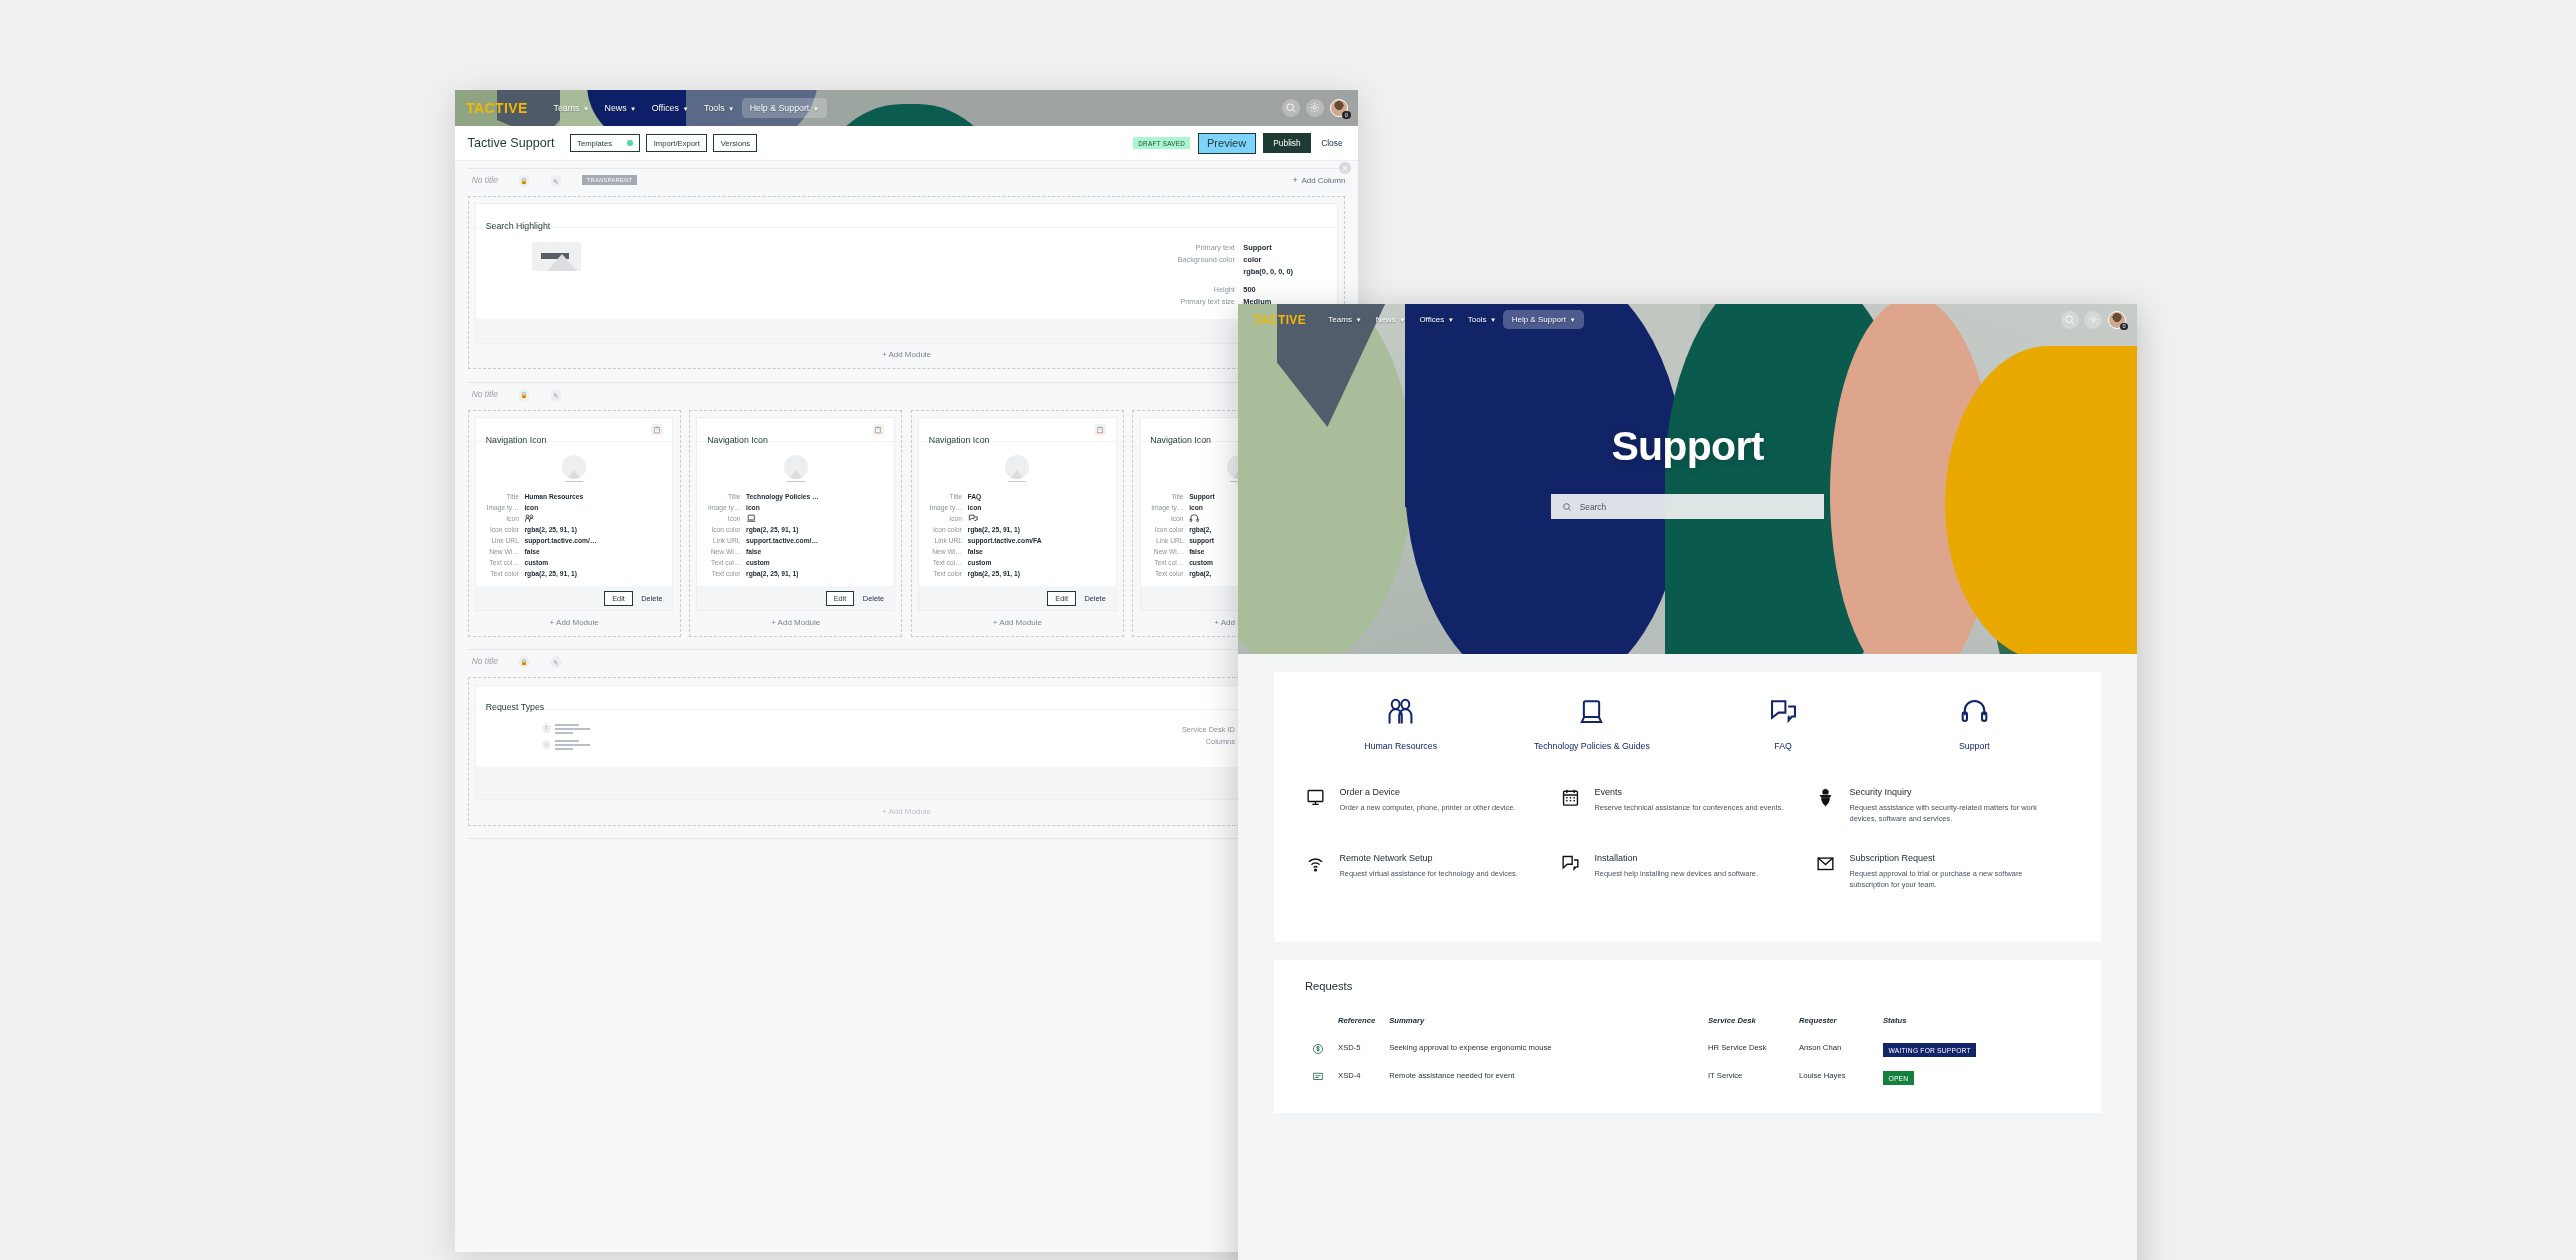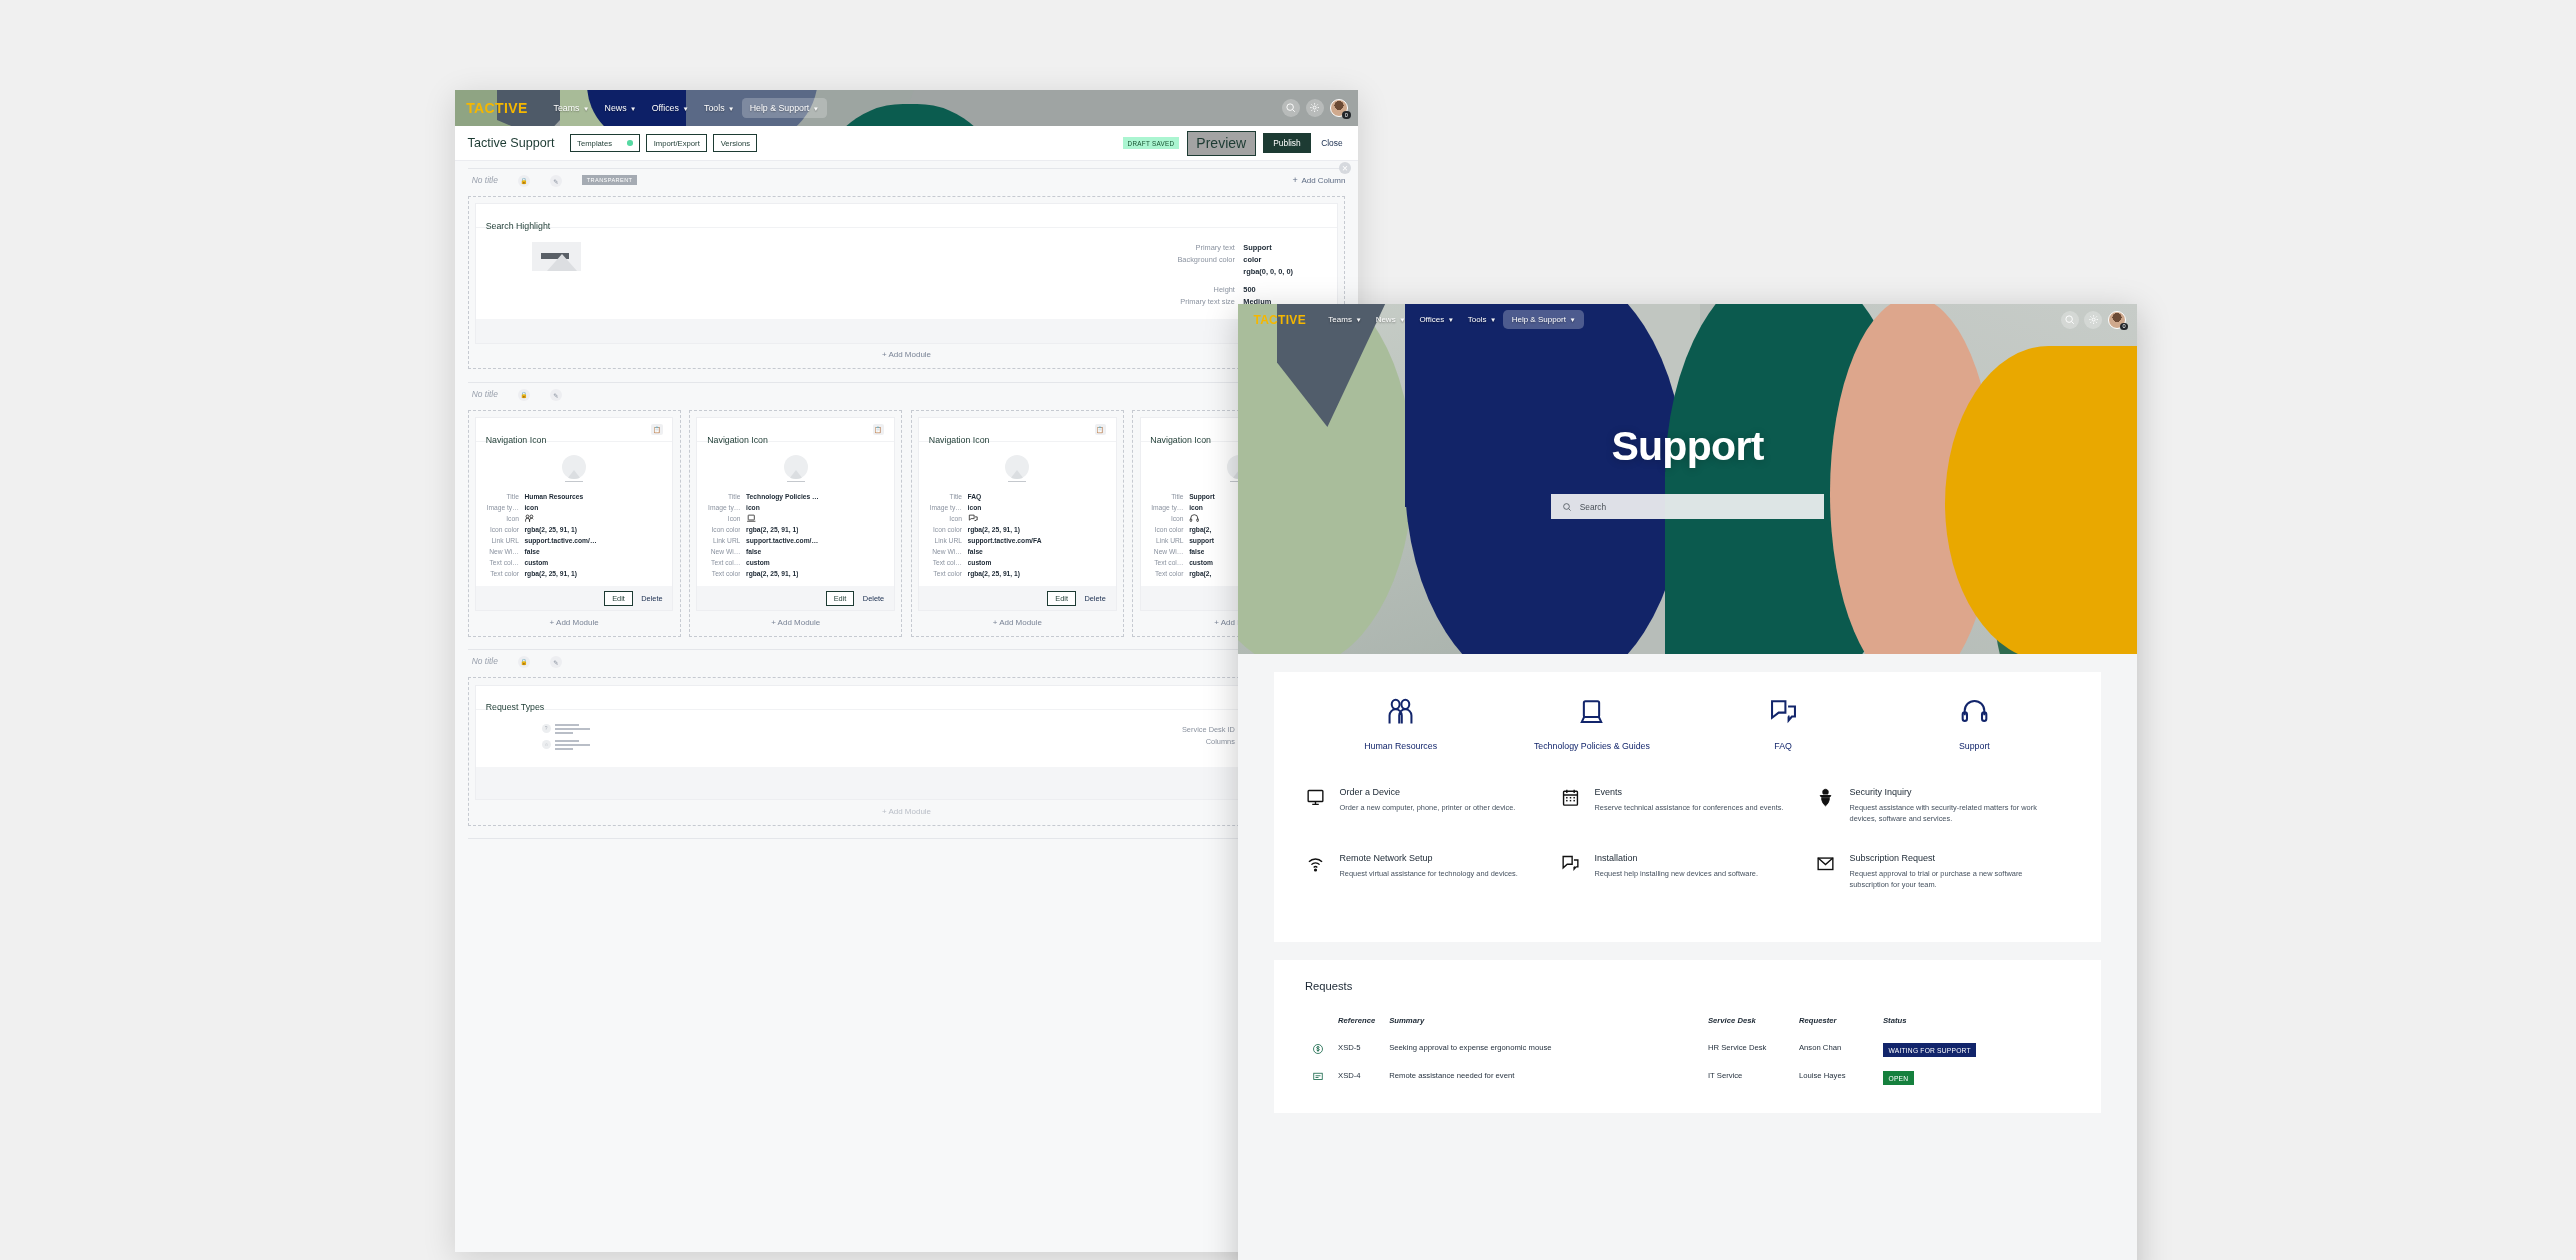--- a/index.html
+++ b/index.html
@@ -60,21 +60,21 @@
     border-bottom:0.7px solid #ebecf0;
   }
   .ed-title{ font-size:12.6px; color:#1d3b33; margin-right:15.4px; white-space:nowrap;text-align:center;}
   .ed-btn{
     border:1px solid #1d3b33; color:#1d3b33; background:#fff; font-size:7.7px;
     padding:3.5px 6.3px; margin-right:6.3px; display:flex; align-items:center; gap:15px; white-space:nowrap;
   }
   .dot-green{ width:5.6px;height:5.6px;border-radius:50%;background:#57d9a3; display:inline-block;}
   .ed-right{ margin-left:auto; display:flex; align-items:center; gap:7.7px;}
   .draft-chip{ background:#abf5d1;color:#15512f;font-size:6.3px;letter-spacing:0.3px;padding:2.8px 4.9px;}
-  .btn-preview{ border:1px solid #1d3b33;color:#1d3b33;background:#a3a3a3;font-size:14px;padding:3.5px 8.4px;}
+  .btn-preview{ border:1px solid #1d3b33;color:#1d3b33;background:#7dd3fc;font-size:11px;padding:3.5px 8.4px;}
   .btn-publish{ background:#1d3b33;color:#fff;font-size:8.4px;padding:4.2px 9px;border:1px solid #1d3b33;}
   .btn-close{ color:#172b4d;font-size:8.4px;padding:3.5px 2.8px;}
 
   
   #editor-canvas{ background:#f7f8f9; height:1091px; position:relative; padding:0 0 0 0; overflow:hidden;}
   .sect-divider{ position:relative;height:14px; }
   .sect-divider::before{ content:"";position:absolute;left:12.6px;right:12.6px;top:7px;height:0.7px;background:#e4e6ea;}
   .plus-node{ position:absolute; right:7px; top:1.4px; width:12px;height:12px;border-radius:50%;
     background:#d6d9de;color:#fff;font-size:7.7px;display:flex;align-items:center;justify-content:center;}
 

